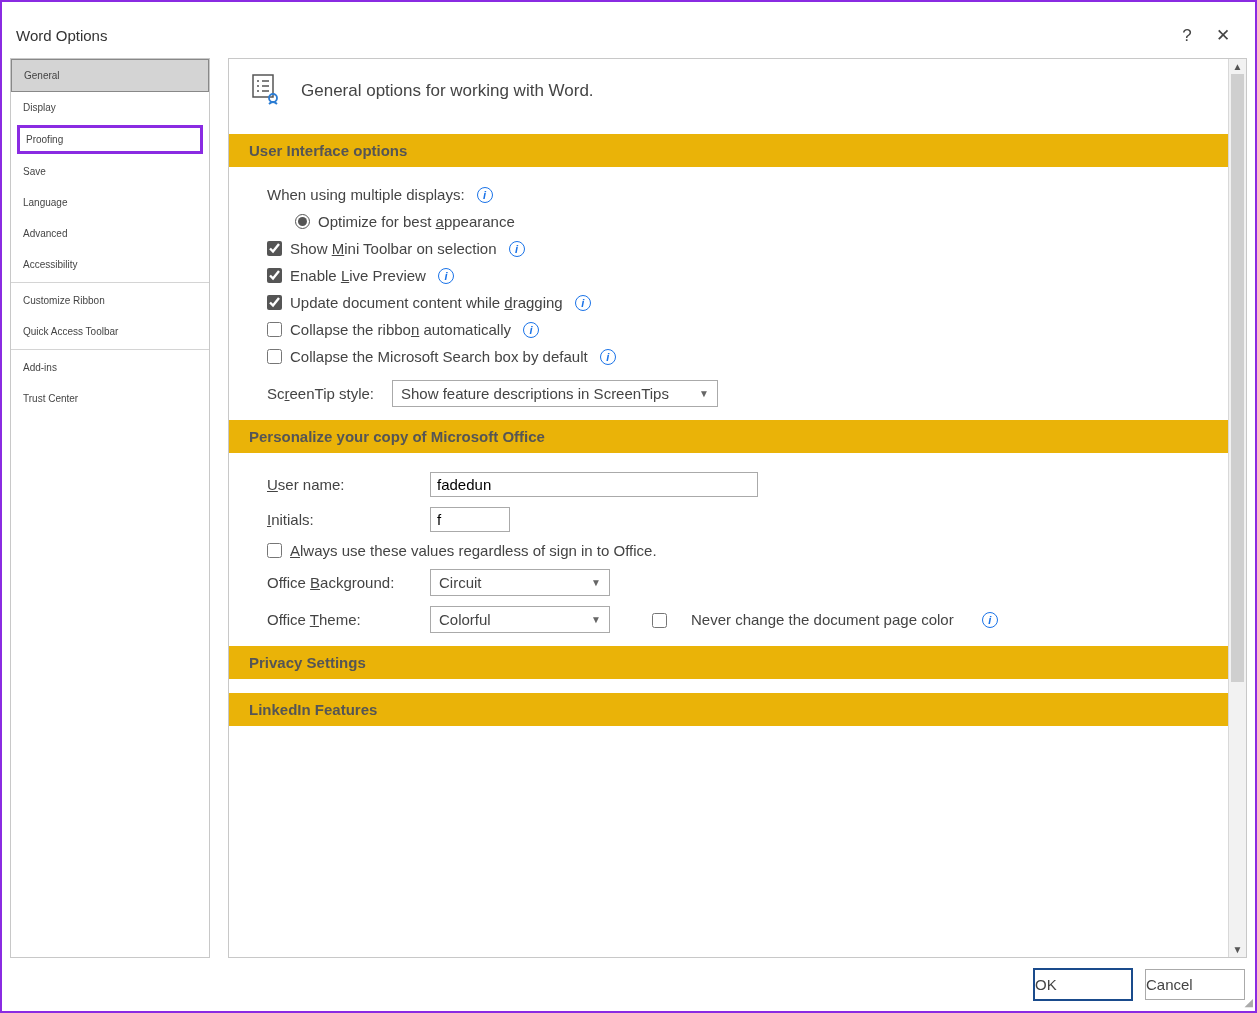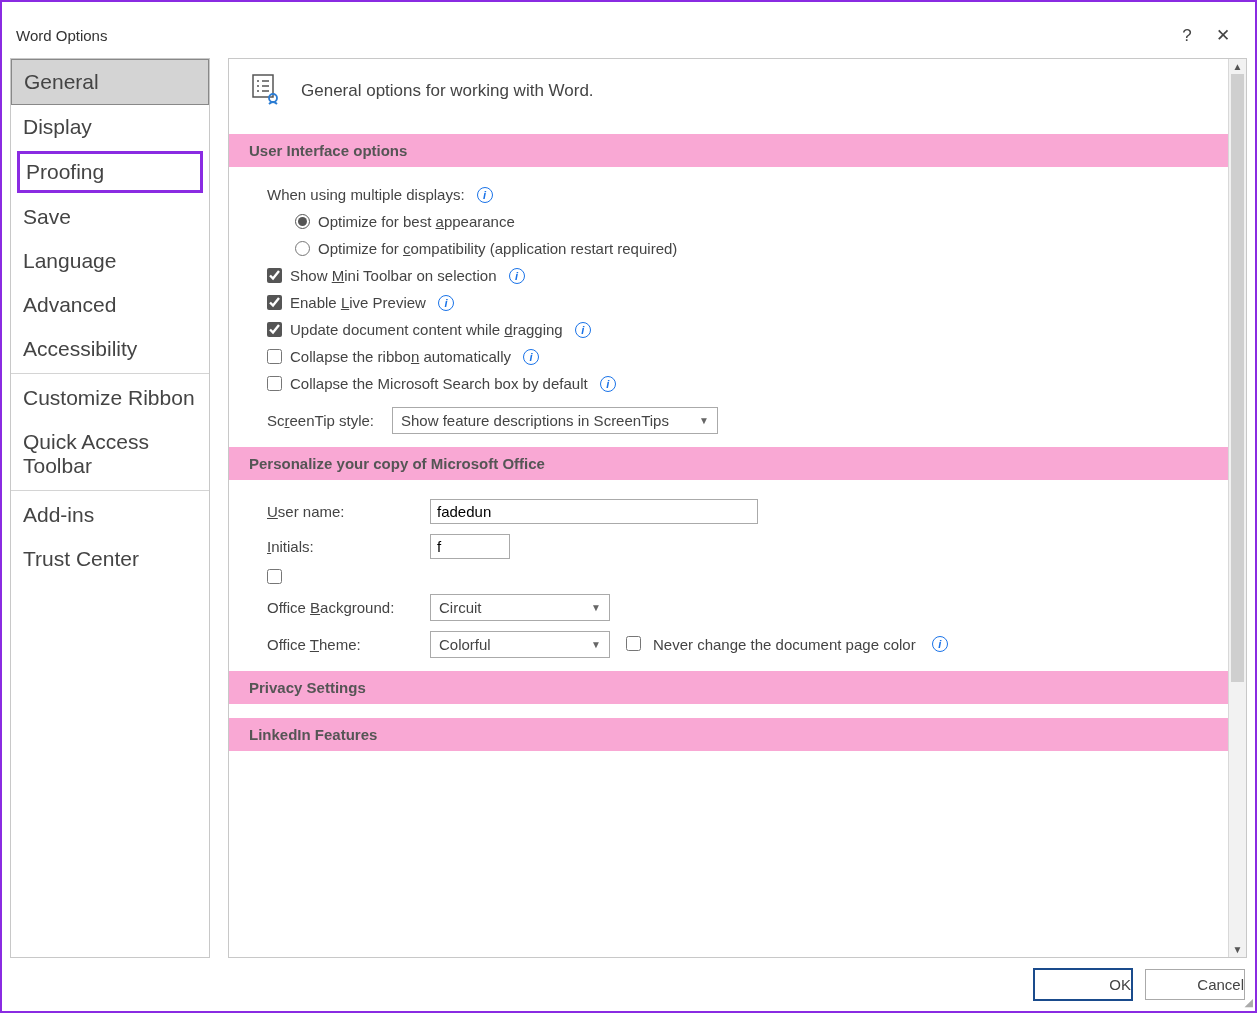--- a/index.html
+++ b/index.html
@@ -31,21 +31,21 @@
   flex: 1;
   min-height: 0;
   padding: 0 8px 0 8px;
 }
 .sidebar {
   width: 200px;
   border: 1px solid #c8c8c8;
   background: #fff;
   display: flex;
   flex-direction: column;
-  font-size: 21px;
+  font-size: 10px;
 }
 .sidebar .cat {
   padding: 10px 12px;
   cursor: pointer;
   color: #444;
 }
 .sidebar .cat.selected {
   background: #d4d4d4;
   border: 1px solid #888;
 }
@@ -77,21 +77,21 @@
   flex-direction: column;
   align-items: center;
 }
 .scrollbar .arrow { font-size: 10px; color: #555; padding: 2px 0; cursor: pointer; }
 .scrollbar .track { flex: 1; width: 100%; position: relative; }
 .scrollbar .thumb { position: absolute; top: 0; left: 2px; right: 2px; height: 70%; background: #cfcfcf; }
 .heading-row { display: flex; align-items: center; gap: 16px; padding: 8px 0 16px 0; }
 .heading-row .icon svg { width: 36px; height: 36px; }
 .heading-row .text { font-size: 17px; color: #444; }
 .section-header {
-  background: #f9a8d4;
+  background: #eab308;
   padding: 8px 12px;
   font-weight: 600;
   color: #555;
   font-size: 15px;
   margin: 8px -12px 14px -20px;
   padding-left: 20px;
 }
 .row { display: flex; align-items: center; padding: 5px 0 5px 18px; gap: 8px; color: #444; font-size: 15px;}
 .row.indent2 { padding-left: 46px; }
 .label-col { width: 155px; }
@@ -115,21 +115,21 @@
   cursor: pointer; display: inline-block;
 }
 .footer {
   display: flex; justify-content: flex-end; align-items: center;
   padding: 10px 10px; gap: 12px; border-top: 0; position: relative;
 }
 .footer .resize {
   position: absolute; right: 2px; bottom: 2px; font-size: 11px; color: #aaa;
 }
 .footer .fbtn {
-  width: 100px; text-align: right; padding: 6px 0; border: 1px solid #aaa;
+  width: 100px; text-align: left; padding: 6px 0; border: 1px solid #aaa;
   font-size: 15px; cursor: pointer;
 }
 .footer .fbtn.primary { border: 2px solid #1a4b8c; background: #fff; }
 .u { text-decoration: underline; }
 </style>
 </head>
 <body>
 
 <div class="titlebar">
   <div class="title">Word Options</div>
@@ -178,24 +178,20 @@
       <div class="section-header">User Interface options</div>
 
       <div class="row">
         <span>When using multiple displays:</span>
         <span class="info-icon">i</span>
       </div>
       <div class="row indent2">
         <input type="radio" checked="" style="">
         <span>Optimize for best <span class="u">a</span>ppearance</span>
       </div>
-      <div class="row indent2">
-        <input type="radio" style="">
-        <span>Optimize for <span class="u">c</span>ompatibility (application restart required)</span>
-      </div>
 
       <div class="row">
         <input type="checkbox" checked="" style="">
         <span>Show <span class="u">M</span>ini Toolbar on selection</span>
         <span class="info-icon">i</span>
       </div>
       <div class="row">
         <input type="checkbox" checked="" style="">
         <span>Enable <span class="u">L</span>ive Preview</span>
         <span class="info-icon">i</span>
@@ -229,35 +225,36 @@
       <div class="row">
         <span class="label-col"><span class="u">U</span>ser name:</span>
         <input type="text" style="width: 328px;" value="fadedun">
       </div>
       <div class="row">
         <span class="label-col"><span class="u">I</span>nitials:</span>
         <input type="text" style="width: 80px;" value="f">
       </div>
       <div class="row">
         <input type="checkbox" style="">
+        <span><span class="u">A</span>lways use these values regardless of sign in to Office.</span>
       </div>
       <div class="row">
         <span class="label-col">Office <span class="u">B</span>ackground:</span>
         <div class="select" style="width:180px;">
           <span>Circuit</span>
           <span class="chev">▼</span>
         </div>
       </div>
       <div class="row">
         <span class="label-col">Office <span class="u">T</span>heme:</span>
         <div class="select" style="width:180px;">
           <span>Colorful</span>
           <span class="chev">▼</span>
         </div>
-        <div style="display:flex; align-items:flex-start; gap:12px; margin-left:8px;">
+        <div style="display:flex; align-items:flex-end; gap:24px; margin-left:34px;">
           <input type="checkbox" style="">
           <span>Never change the document page color</span>
           <span class="info-icon">i</span>
         </div>
       </div>
 
       <div class="section-header">Privacy Settings</div>
 
       <div class="section-header">LinkedIn Features</div>
 

